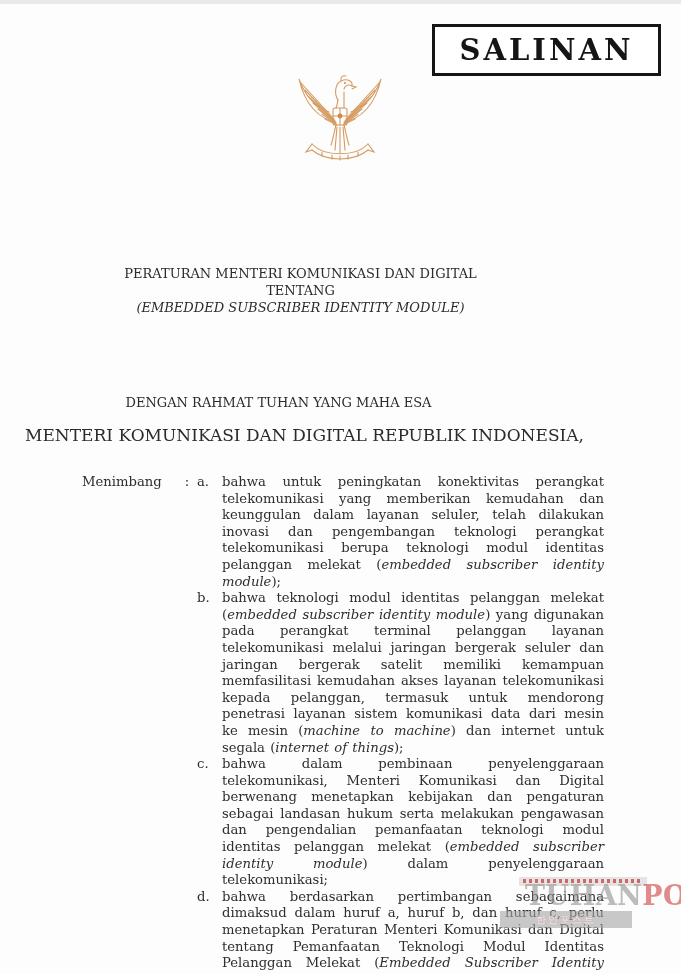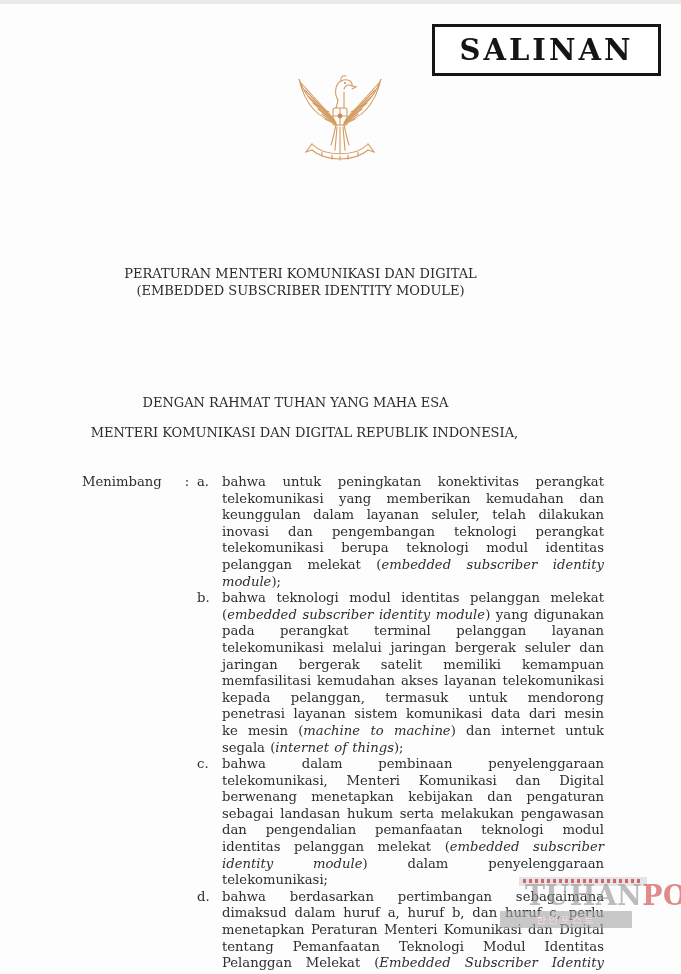--- a/index.html
+++ b/index.html
@@ -44,36 +44,36 @@
   .title-block {
     position: absolute;
     left: 0; top: 261px;
     width: 601px;
     text-align: center;
     font-size: 13px;
     line-height: 17.2px;
     color: #2b2b2b;
   }
   .title-line { white-space: nowrap; }
-  .title-line.it { }
+  .title-line.it { font-style: italic; }
 
   .rahmat-line {
     position: absolute;
-    left: 17px; top: 391px;
+    left: 0; top: 391px;
     width: 557px;
     text-align: center;
     font-size: 13px;
     color: #2b2b2b;
   }
   .menteri-line {
     position: absolute;
     left: 0; top: 421px;
     width: 609px;
     text-align: center;
-    font-size: 13px;
+    font-size: 17px;
     color: #2b2b2b;
   }
 
   
   .menimbang {
     position: absolute;
     left: 82px; top: 470px;
     width: 522px;
     display: flex;
     font-size: 13.2px;
@@ -190,20 +190,21 @@
         <path d="M20 74 C32 87, 64 87, 76 74"></path>
         <path d="M20 80 C34 92, 62 92, 76 80"></path>
         <path d="M20 74 L14 82 L20 80 M76 74 L82 82 L76 80"></path>
         <path d="M30 82 L30 86 M40 85 L40 89 M48 86 L48 90 M56 85 L56 89 M66 82 L66 86"></path>
       </g>
     </svg>
   </div>
 
   <div class="title-block" id="title-lines">
       <div class="title-line">PERATURAN MENTERI KOMUNIKASI DAN DIGITAL</div>
+      <div class="title-line">TENTANG</div>
       <div class="title-line it">(EMBEDDED SUBSCRIBER IDENTITY MODULE)</div>
     </div>
 
   <div class="rahmat-line">DENGAN RAHMAT TUHAN YANG MAHA ESA</div>
   <div class="menteri-line">MENTERI KOMUNIKASI DAN DIGITAL REPUBLIK INDONESIA,</div>
 
   <div class="menimbang">
     <div class="m-label">Menimbang</div>
     <div class="m-colon">:</div>
     <div class="m-items" id="m-items">

